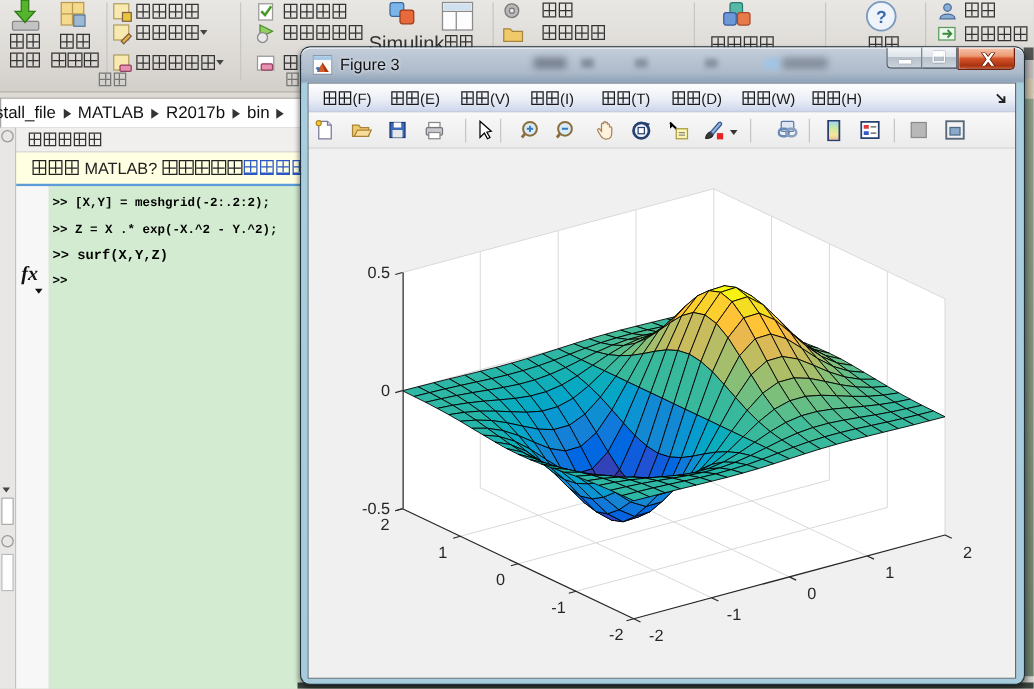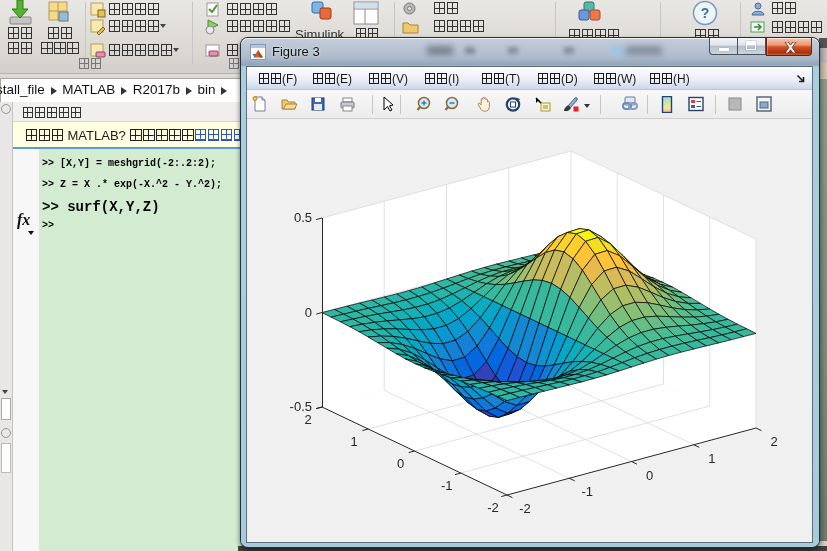--- a/index.html
+++ b/index.html
@@ -58,21 +58,21 @@
       <rect x="1" y="2" width="13" height="11" fill="#fff" stroke="#999"></rect>
       <rect x="4" y="8" width="9" height="5" rx="1" fill="#e890b0" stroke="#904060"></rect>
     </svg>
 <div class="abs" style="left:226px;top:43px;font-size:13px;color:#333"><i class="cj"></i><i class="cj"></i></div>
 <div class="abs" style="left:60px;top:57px;width:60px;text-align:center;font-size:12px;color:#777"><i class="cj"></i><i class="cj"></i></div>
 <div class="abs" style="left:228px;top:57px;font-size:12px;color:#777"><i class="cj"></i><i class="cj"></i></div>
 <svg class="abs" style="left:310px;top:0" width="24" height="20">
       <rect x="2" y="2" width="11" height="11" rx="2" fill="#7ab4e8" stroke="#3a6a9a"></rect>
       <rect x="10" y="8" width="11" height="11" rx="2" fill="#e86a3a" stroke="#9a3a1a"></rect>
     </svg>
-<div class="abs" style="left:295px;top:27px;font-size:13px;color:#333">Simulink</div>
+<div class="abs" style="left:295px;top:27px;font-size:16px;color:#333">Simulink</div>
 <svg class="abs" style="left:352px;top:0" width="28" height="26">
       <rect x="2" y="2" width="24" height="22" fill="#fdfdfd" stroke="#8a8a8a"></rect>
       <line x1="2" y1="9" x2="26" y2="9" stroke="#8a8a8a"></line>
       <line x1="13" y1="9" x2="13" y2="24" stroke="#8a8a8a"></line>
       <rect x="3" y="3" width="22" height="5" fill="#cfe0ef"></rect>
     </svg>
 <div class="abs" style="left:355px;top:27px;font-size:12px;color:#333"><i class="cj"></i><i class="cj"></i></div>
 <div class="abs sep" style="left:394px;top:2px;height:36px"></div>
 <svg class="abs" style="left:402px;top:1" width="15" height="15">
       <circle cx="7.5" cy="7.5" r="5.5" fill="#b8b8b8" stroke="#777"></circle>
@@ -120,21 +120,21 @@
 <div class="abs" style="left:1px;top:341px;width:10px;height:30px;background:#fdfdfd;border:1px solid #bbb"></div>
 </div>
 <div class="abs" style="left:13px;top:102px;width:228px;height:20px;background:#f1efee;border-bottom:1px solid #d8d5d0;line-height:20px"><span style="margin-left:9px;font-size:12px;color:#333"><i class="cj"></i><i class="cj"></i><i class="cj"></i><i class="cj"></i><i class="cj"></i></span></div>
 <div class="abs" style="left:13px;top:122px;width:228px;height:27px;background:#ffffe1;border-bottom:2px solid #5a9bd8;line-height:26px;white-space:nowrap"><span style="margin-left:12px;font-size:13px;color:#222"><i class="cj"></i><i class="cj"></i><i class="cj"></i> MATLAB? <i class="cj"></i><i class="cj"></i><i class="cj"></i><i class="cj"></i><i class="cj"></i><span style="color:#2a56c6"><i class="cj" style="border-bottom-width:2px"></i><i class="cj" style="border-bottom-width:2px"></i><i class="cj" style="border-bottom-width:2px"></i><i class="cj" style="border-bottom-width:2px"></i></span><i class="cj"></i></span></div>
 <div class="abs" style="left:13px;top:149px;width:26px;height:402px;background:#f7f7f7"></div>
 <div class="abs" style="left:39px;top:149px;width:202px;height:402px;background:#d3ecd1"></div>
 <div class="abs" style="left:17px;top:211px;font-family:'Liberation Serif',serif;font-style:italic;font-weight:bold;font-size:16px;color:#111">fx</div>
 <div class="abs trid" style="left:28px;top:231px;border-top-color:#111;border-left-width:3px;border-right-width:3px"></div>
 <div class="abs" style="left:42px;top:158px;font-family:Liberation Mono, monospace;font-size:10px;font-weight:bold;color:#000;white-space:pre">&gt;&gt; [X,Y] = meshgrid(-2:.2:2);</div>
 <div class="abs" style="left:42px;top:178.5px;font-family:Liberation Mono,monospace;font-size:10px;font-weight:bold;color:#000;white-space:pre">&gt;&gt; Z = X .* exp(-X.^2 - Y.^2);</div>
-<div class="abs" style="left:42px;top:199px;font-family:Liberation Mono,monospace;font-size:14px;font-weight:bold;color:#000;white-space:pre">&gt;&gt; surf(X,Y,Z)</div>
+<div class="abs" style="left:42px;top:199px;font-family:Liberation Mono,monospace;font-size:11px;font-weight:bold;color:#000;white-space:pre">&gt;&gt; surf(X,Y,Z)</div>
 <div class="abs" style="left:42px;top:219.5px;font-family:Liberation Mono,monospace;font-size:10px;font-weight:bold;color:#000;white-space:pre">&gt;&gt;</div>
 <div class="abs" style="left:819px;top:38px;width:8px;height:10px;background:#555553"></div>
 <div class="abs" style="left:819px;top:48px;width:8px;height:15px;background:#c0bfbd"></div>
 <div class="abs" style="left:819px;top:63px;width:8px;height:16px;background:#cfc8b2"></div>
 <div class="abs" style="left:819px;top:79px;width:8px;height:462px;background:linear-gradient(#8fa08b,#7e907b 60%,#6f816e)"></div>
 <div class="abs" style="left:238px;top:546px;width:589px;height:5px;background:#3c453f"></div>
 <div class="abs" style="left:241px;top:38px;width:578px;height:509px;border-radius:7px;
 background:linear-gradient(#c4cedb 0,#adbac9 20px,#90a4ba 27px,#a9cede 29px,#a6cbdc);
 box-shadow:0 0 0 1px #20303c, inset 0 1px 0 rgba(255,255,255,.75), 2px 3px 6px rgba(0,0,0,.45), -2px 2px 4px rgba(0,0,0,.3)">
 <div class="abs" style="left:186px;top:8px;width:26px;height:9px;background:#4e5666;filter:blur(3px);opacity:.6"></div>

